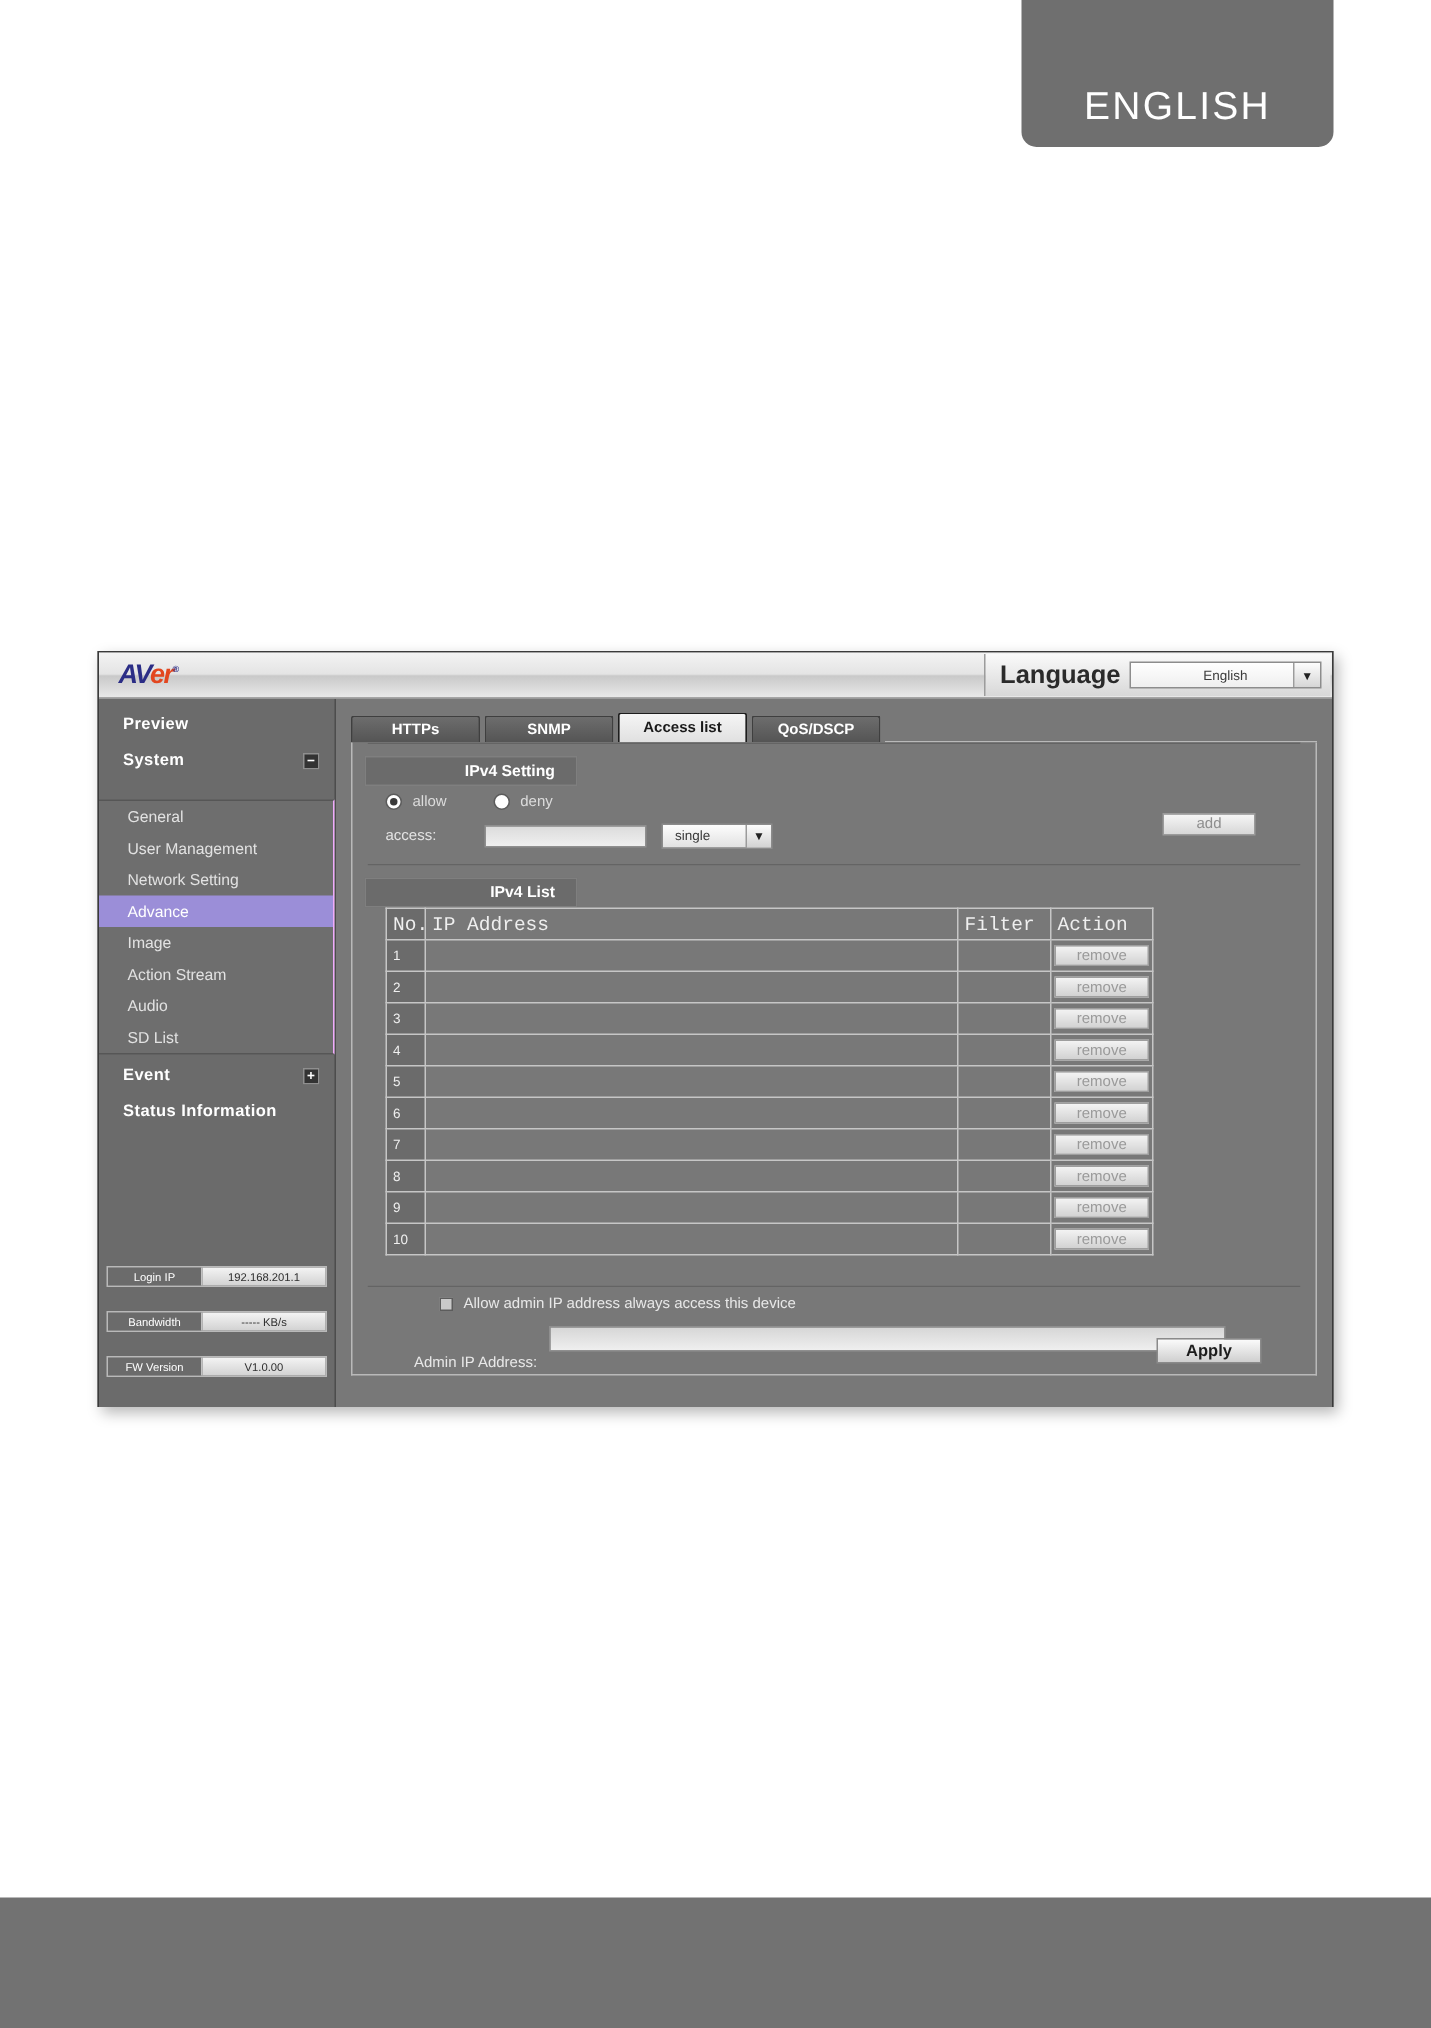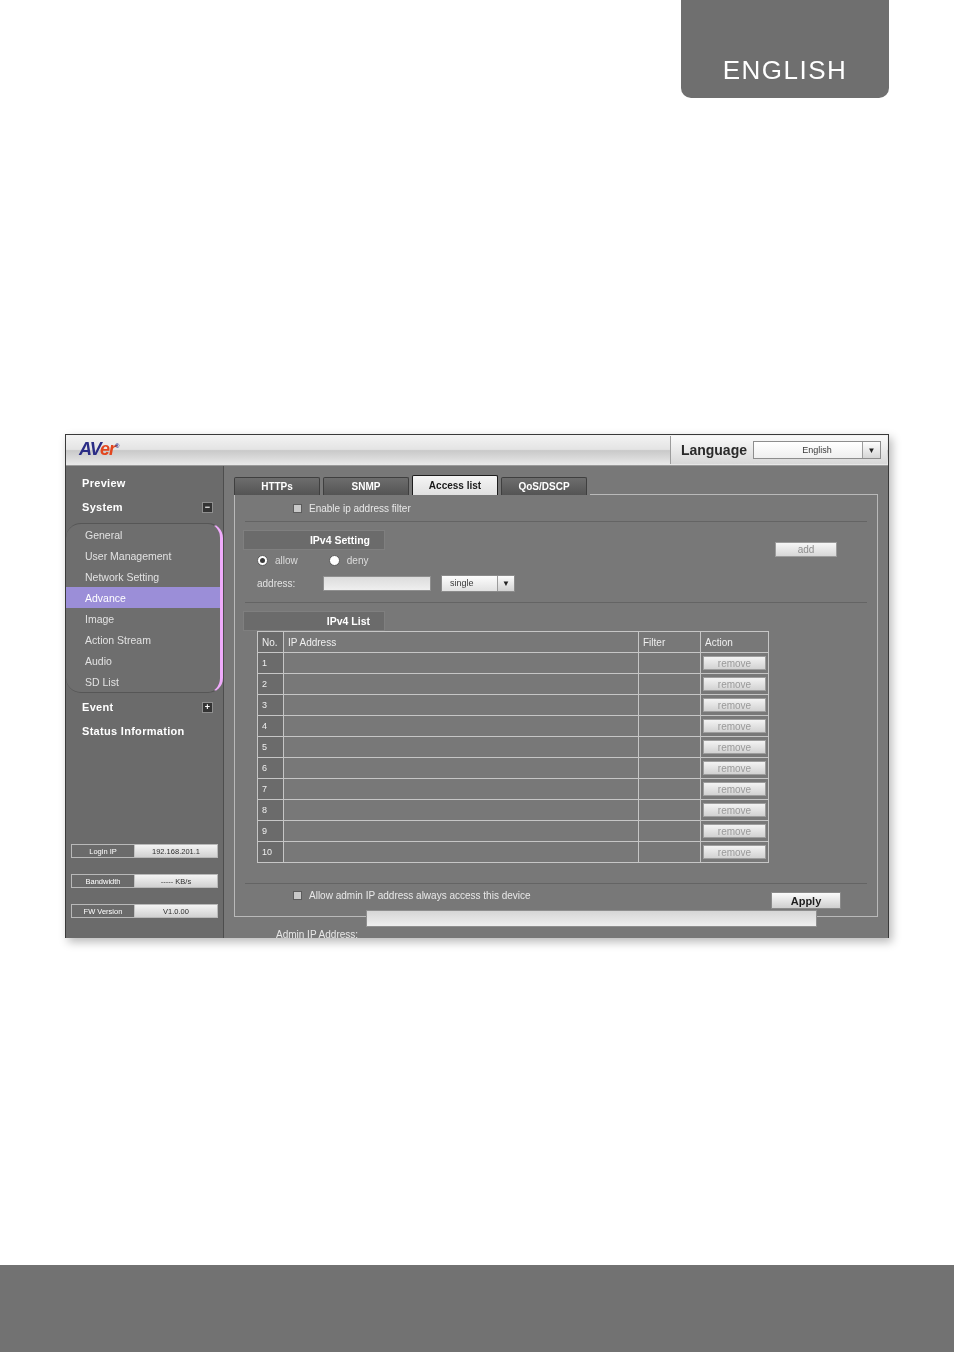--- a/index.html
+++ b/index.html
@@ -63,21 +63,21 @@
   #logo .sup { font-size:6px; vertical-align:super; color:#2b2d86; font-style:normal;}
 
   #lang-box {
     position:absolute; right:1px; top:1px;
     height:28px;
     background:linear-gradient(to bottom,#fafafa,#d8d8d8);
     border-left:1px solid #9c9c9c;
     display:flex; align-items:center; gap:6px;
     padding:0 6px 0 10px;
   }
-  #lang-label { font-size:14px; font-weight:bold; color:#2a2a2a; }
+  #lang-label { font-size:17px; font-weight:bold; color:#2a2a2a; }
   #lang-select {
     width:128px; height:18px;
     background:linear-gradient(to bottom,#ffffff,#efefef);
     border:1px solid #8d8d8d;
     display:flex; align-items:center; justify-content:center;
     position:relative;
     font-size:9px; color:#3b3b3b;
   }
   #lang-select .arrow {
     position:absolute; right:0; top:0; bottom:0; width:18px;
@@ -109,22 +109,22 @@
     width:11px; height:11px; background:#333333;
     border:1px solid #8f8f8f;
     color:#ffffff; font-size:9px; line-height:9px;
     display:flex; align-items:center; justify-content:center;
     font-weight:bold;
   }
   .sub-group {
     background:#6e6e6e;
     border-top:1px solid #565656;
     border-bottom:1px solid #565656;
-    border-right:3px solid #f0abfc;
-    margin-top:4px; margin-bottom:2px;border-radius:15px;
+    border-right:1px solid #f0abfc;
+    margin-top:14px; margin-bottom:2px;
   }
   .nav-sub {
     height:21px; display:flex; align-items:center;
     padding-left:19px;
     color:#e2e2e2; font-size:10.5px;
   }
   .nav-sub.active { background:#9b8ed8; color:#ffffff; }
 
   #status-block {
     position:absolute; left:5px; right:5px; bottom:4px;
@@ -248,21 +248,21 @@
 
   
   #tbl { border-collapse:collapse; width:100%; table-layout:fixed; }
   #tbl th, #tbl td {
     border:1px solid #c6c6c6;
     height:21px; padding:0 4px;
     font-size:9px; font-weight:normal;
     color:#efefef; text-align:left;
     background:#787878;
   }
-  #tbl th { background:#787878; font-size:10px; }
+  #tbl th { background:#787878; font-size:13px;font-family:Liberation Mono, monospace; }
   #tbl td.no, #tbl th.no { background:#6b6b6b; text-align:left; }
   #tbl td.act { padding:0 2px; }
   .btn-remove {
     width:100%; height:14px;
     background:linear-gradient(to bottom,#f3f3f3,#d2d2d2);
     border:1px solid #9e9e9e;
     color:#9a9a9a; font-size:10px;
     display:flex; align-items:center; justify-content:center;
   }
 
@@ -387,37 +387,33 @@
             <span>Access list</span>
           </div>
         <div class="tab">
             <span>QoS/DSCP</span>
           </div>
         <div id="tab-rail"></div>
       </div>
 
       <div id="panel">
 
-        <div class="row-enable">
-          <span class="chk"></span>
-          <span>Enable ip address filter</span>
-        </div>
         <div class="hr"></div>
 
         <div class="sec">
           <div class="label-box">IPv4 Setting</div>
           <div class="sec-fields">
             <div class="radio-row">
               <span class="radio on"></span>
               <span class="radio-lbl">allow</span>
               <span class="radio"></span>
               <span class="radio-lbl">deny</span>
             </div>
             <div class="addr-row">
-              <span class="addr-lbl">address:</span>
+              <span class="addr-lbl">access:</span>
               <span class="txtfield" title=""></span>
               <span class="sel">
                 <span>single</span>
                 <span class="arrow">▼</span>
               </span>
             </div>
           </div>
         </div>
         <div class="btn" id="add-btn">add</div>
 

